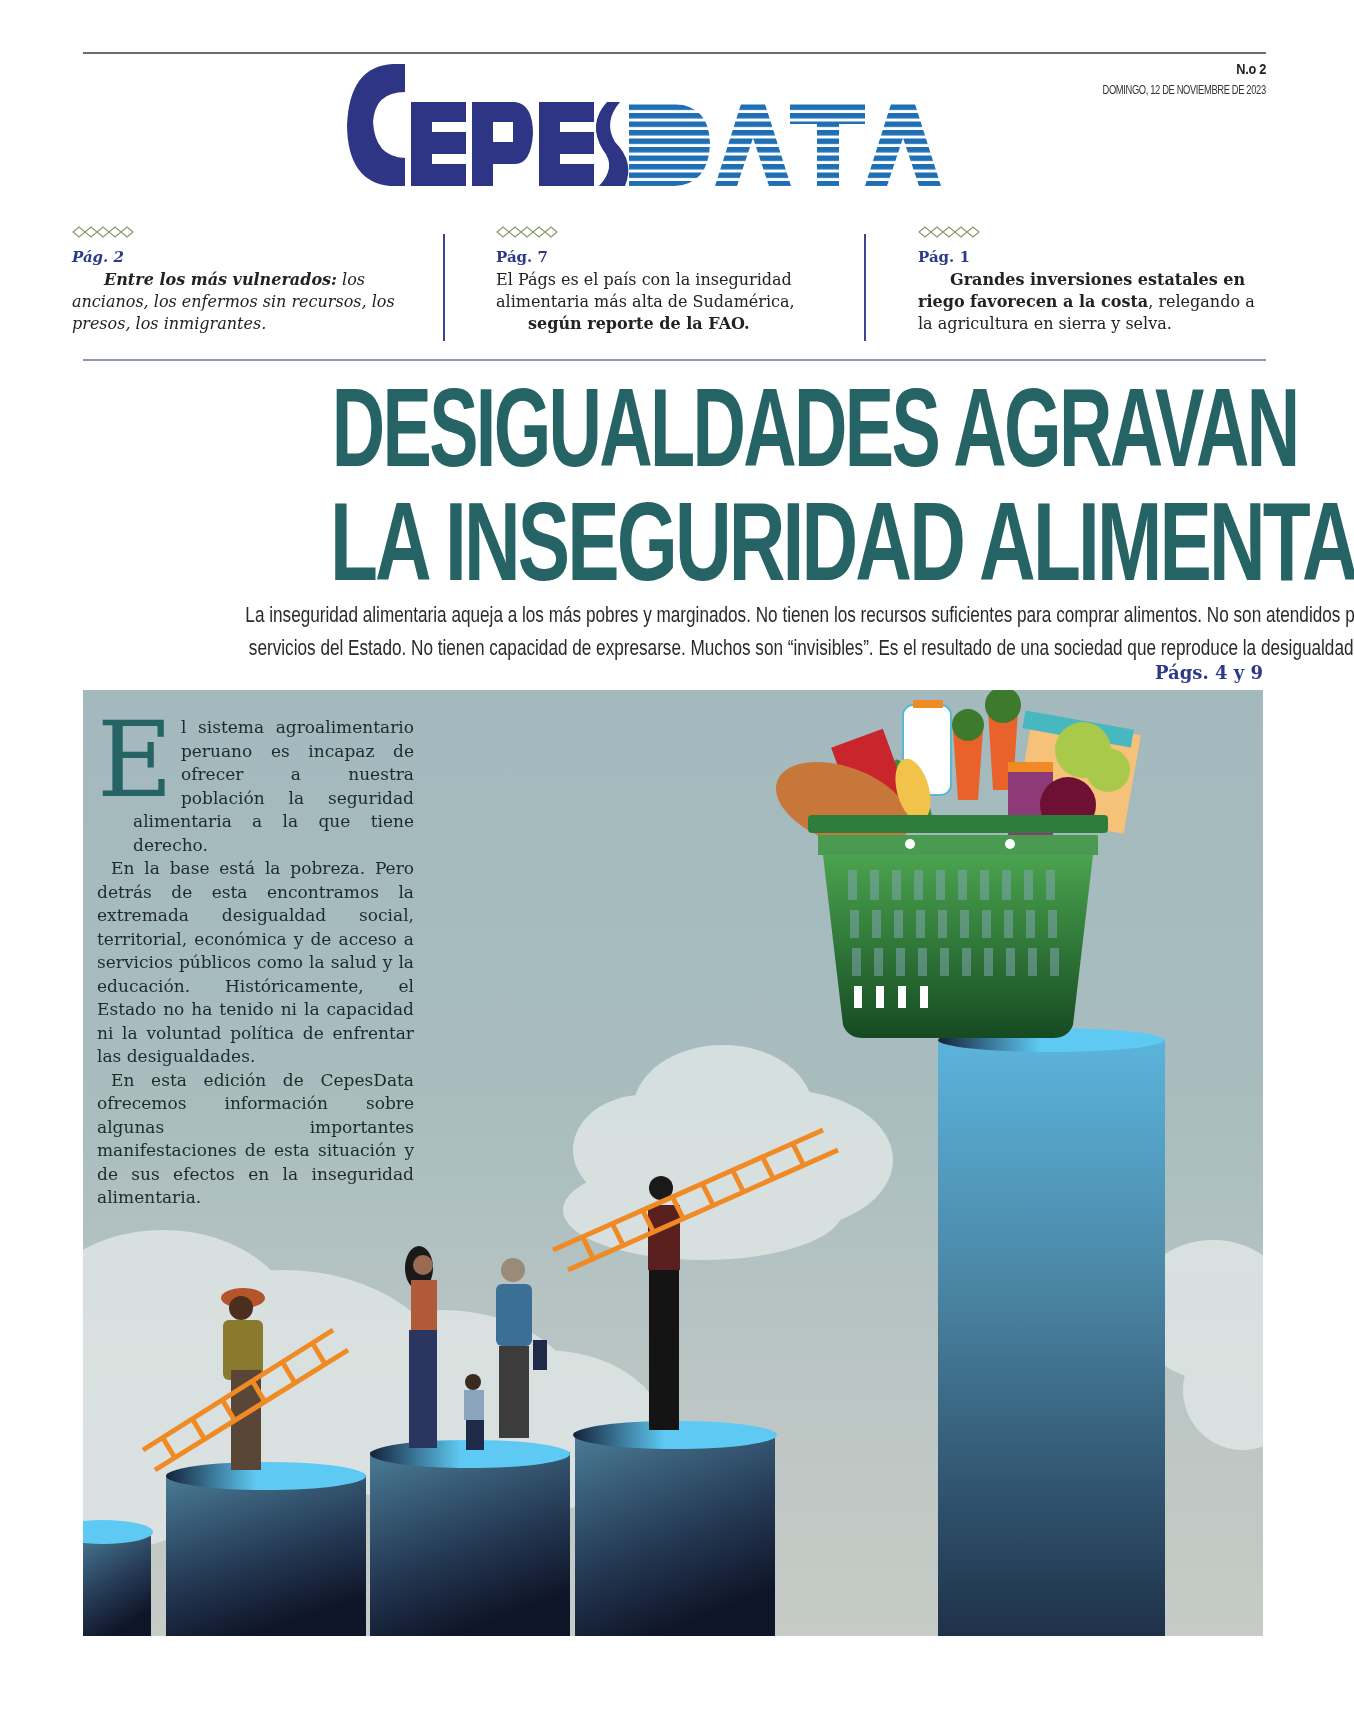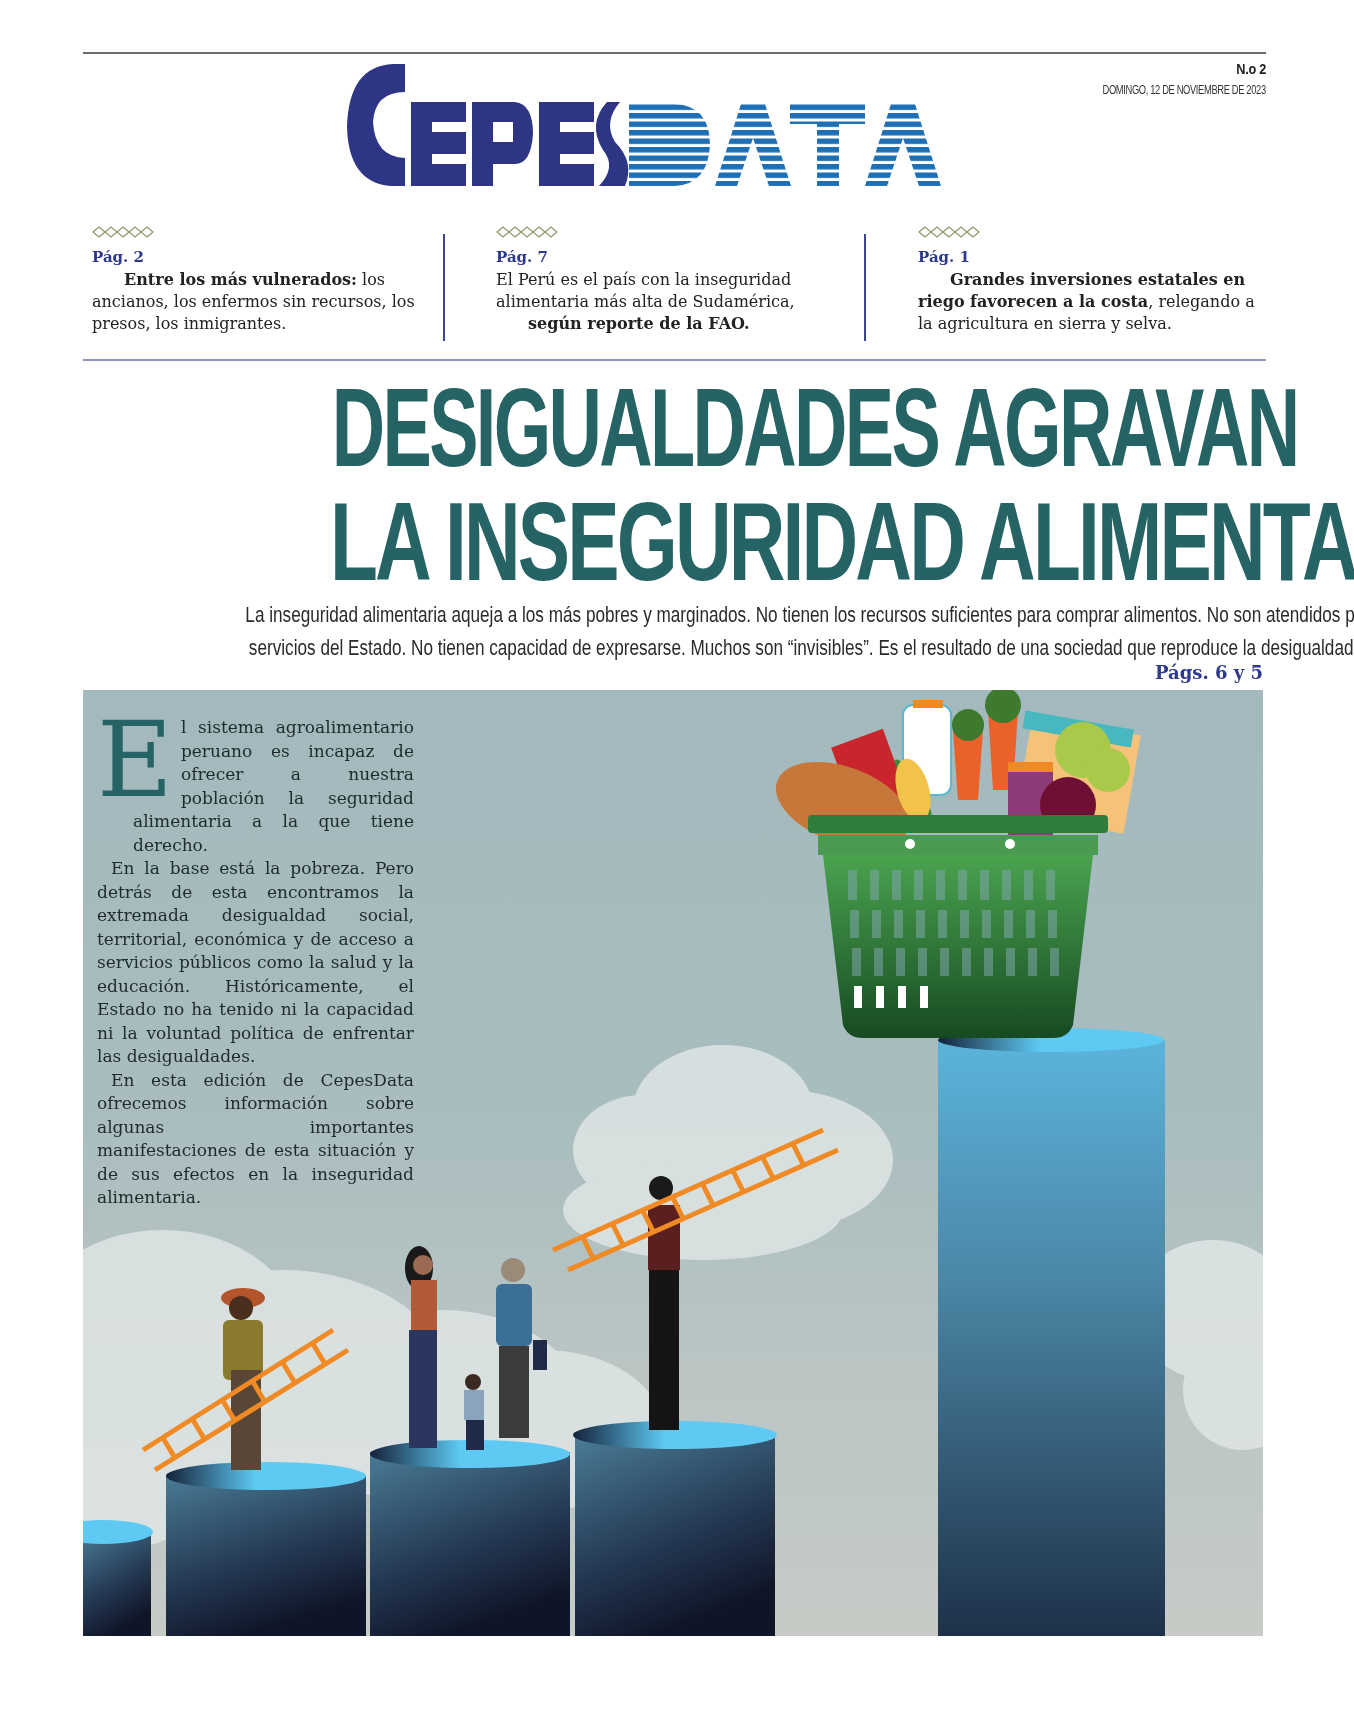--- a/index.html
+++ b/index.html
@@ -85,21 +85,21 @@
       <path d="M370 124 L396 42 L420 42 L446 124 L424 124 L408 76 L392 124 Z"></path>
       <path d="M445 42 L520 42 L520 62 L494 62 L494 124 L472 124 L472 62 L445 62 Z"></path>
       <path d="M520 124 L546 42 L570 42 L596 124 L574 124 L558 76 L542 124 Z"></path>
     </g>
   </svg>
 </div>
 
 <div class="abs issue-no">N.o 2</div>
 <div class="abs issue-date">DOMINGO, 12 DE NOVIEMBRE DE 2023</div>
 
-<div class="abs teaser" style="left:92px;">
+<div class="abs teaser" style="left:72px;font-style:italic;">
   <svg class="diamonds" width="70" height="12">
     <g fill="none" stroke="#8a9a6a" stroke-width="1.2">
       <path d="M1 6 L7 1 L13 6 L7 11 Z"></path>
         <path d="M13 6 L19 1 L25 6 L19 11 Z"></path>
         <path d="M25 6 L31 1 L37 6 L31 11 Z"></path>
         <path d="M37 6 L43 1 L49 6 L43 11 Z"></path>
         <path d="M49 6 L55 1 L61 6 L55 11 Z"></path>
     </g>
   </svg>
   <div class="page">Pág. 2</div>
@@ -112,21 +112,21 @@
   <svg class="diamonds" width="70" height="12">
     <g fill="none" stroke="#8a9a6a" stroke-width="1.2">
       <path d="M1 6 L7 1 L13 6 L7 11 Z"></path>
         <path d="M13 6 L19 1 L25 6 L19 11 Z"></path>
         <path d="M25 6 L31 1 L37 6 L31 11 Z"></path>
         <path d="M37 6 L43 1 L49 6 L43 11 Z"></path>
         <path d="M49 6 L55 1 L61 6 L55 11 Z"></path>
     </g>
   </svg>
   <div class="page">Pág. 7</div>
-  <div class="text"><span>El Perú es el país con la inseguridad alimentaria más alta de Sudamérica, </span><b>según reporte de la FAO.</b></div>
+  <div class="text"><span>El Págs es el país con la inseguridad alimentaria más alta de Sudamérica, </span><b>según reporte de la FAO.</b></div>
 </div>
 
 <div class="abs divider-v" style="left:864px;"></div>
 
 <div class="abs teaser" style="left:918px; width:350px;">
   <svg class="diamonds" width="70" height="12">
     <g fill="none" stroke="#8a9a6a" stroke-width="1.2">
       <path d="M1 6 L7 1 L13 6 L7 11 Z"></path>
         <path d="M13 6 L19 1 L25 6 L19 11 Z"></path>
         <path d="M25 6 L31 1 L37 6 L31 11 Z"></path>
@@ -138,21 +138,21 @@
   <div class="text"><b>Grandes inversiones estatales en riego favorecen a la costa</b><span>, relegando a la agricultura en sierra y selva.</span></div>
 </div>
 
 <div class="abs mid-rule"></div>
 
 <h1 class="abs headline hl1"><span>DESIGUALDADES AGRAVAN</span></h1>
 <h1 class="abs headline hl2"><span>LA INSEGURIDAD ALIMENTARIA</span></h1>
 
 <div class="abs deck deck1"><span>La inseguridad alimentaria aqueja a los más pobres y marginados. No tienen los recursos suficientes para comprar alimentos. No son atendidos por los</span></div>
 <div class="abs deck deck2"><span>servicios del Estado. No tienen capacidad de expresarse. Muchos son “invisibles”. Es el resultado de una sociedad que reproduce la desigualdad extrema.</span></div>
-<div class="abs pages-ref">Págs. 6 y 5</div>
+<div class="abs pages-ref">Págs. 4 y 9</div>
 
 <div class="abs illustration">
   <svg width="1180" height="946" viewBox="0 0 1180 946">
     <defs>
       <linearGradient id="pillarSide" x1="0" y1="0" x2="0.4" y2="1">
         <stop offset="0" stop-color="#4a7c96"></stop>
         <stop offset="0.6" stop-color="#253a55"></stop>
         <stop offset="1" stop-color="#0f1528"></stop>
       </linearGradient>
       <linearGradient id="tallPillar" x1="0" y1="0" x2="0" y2="1">

